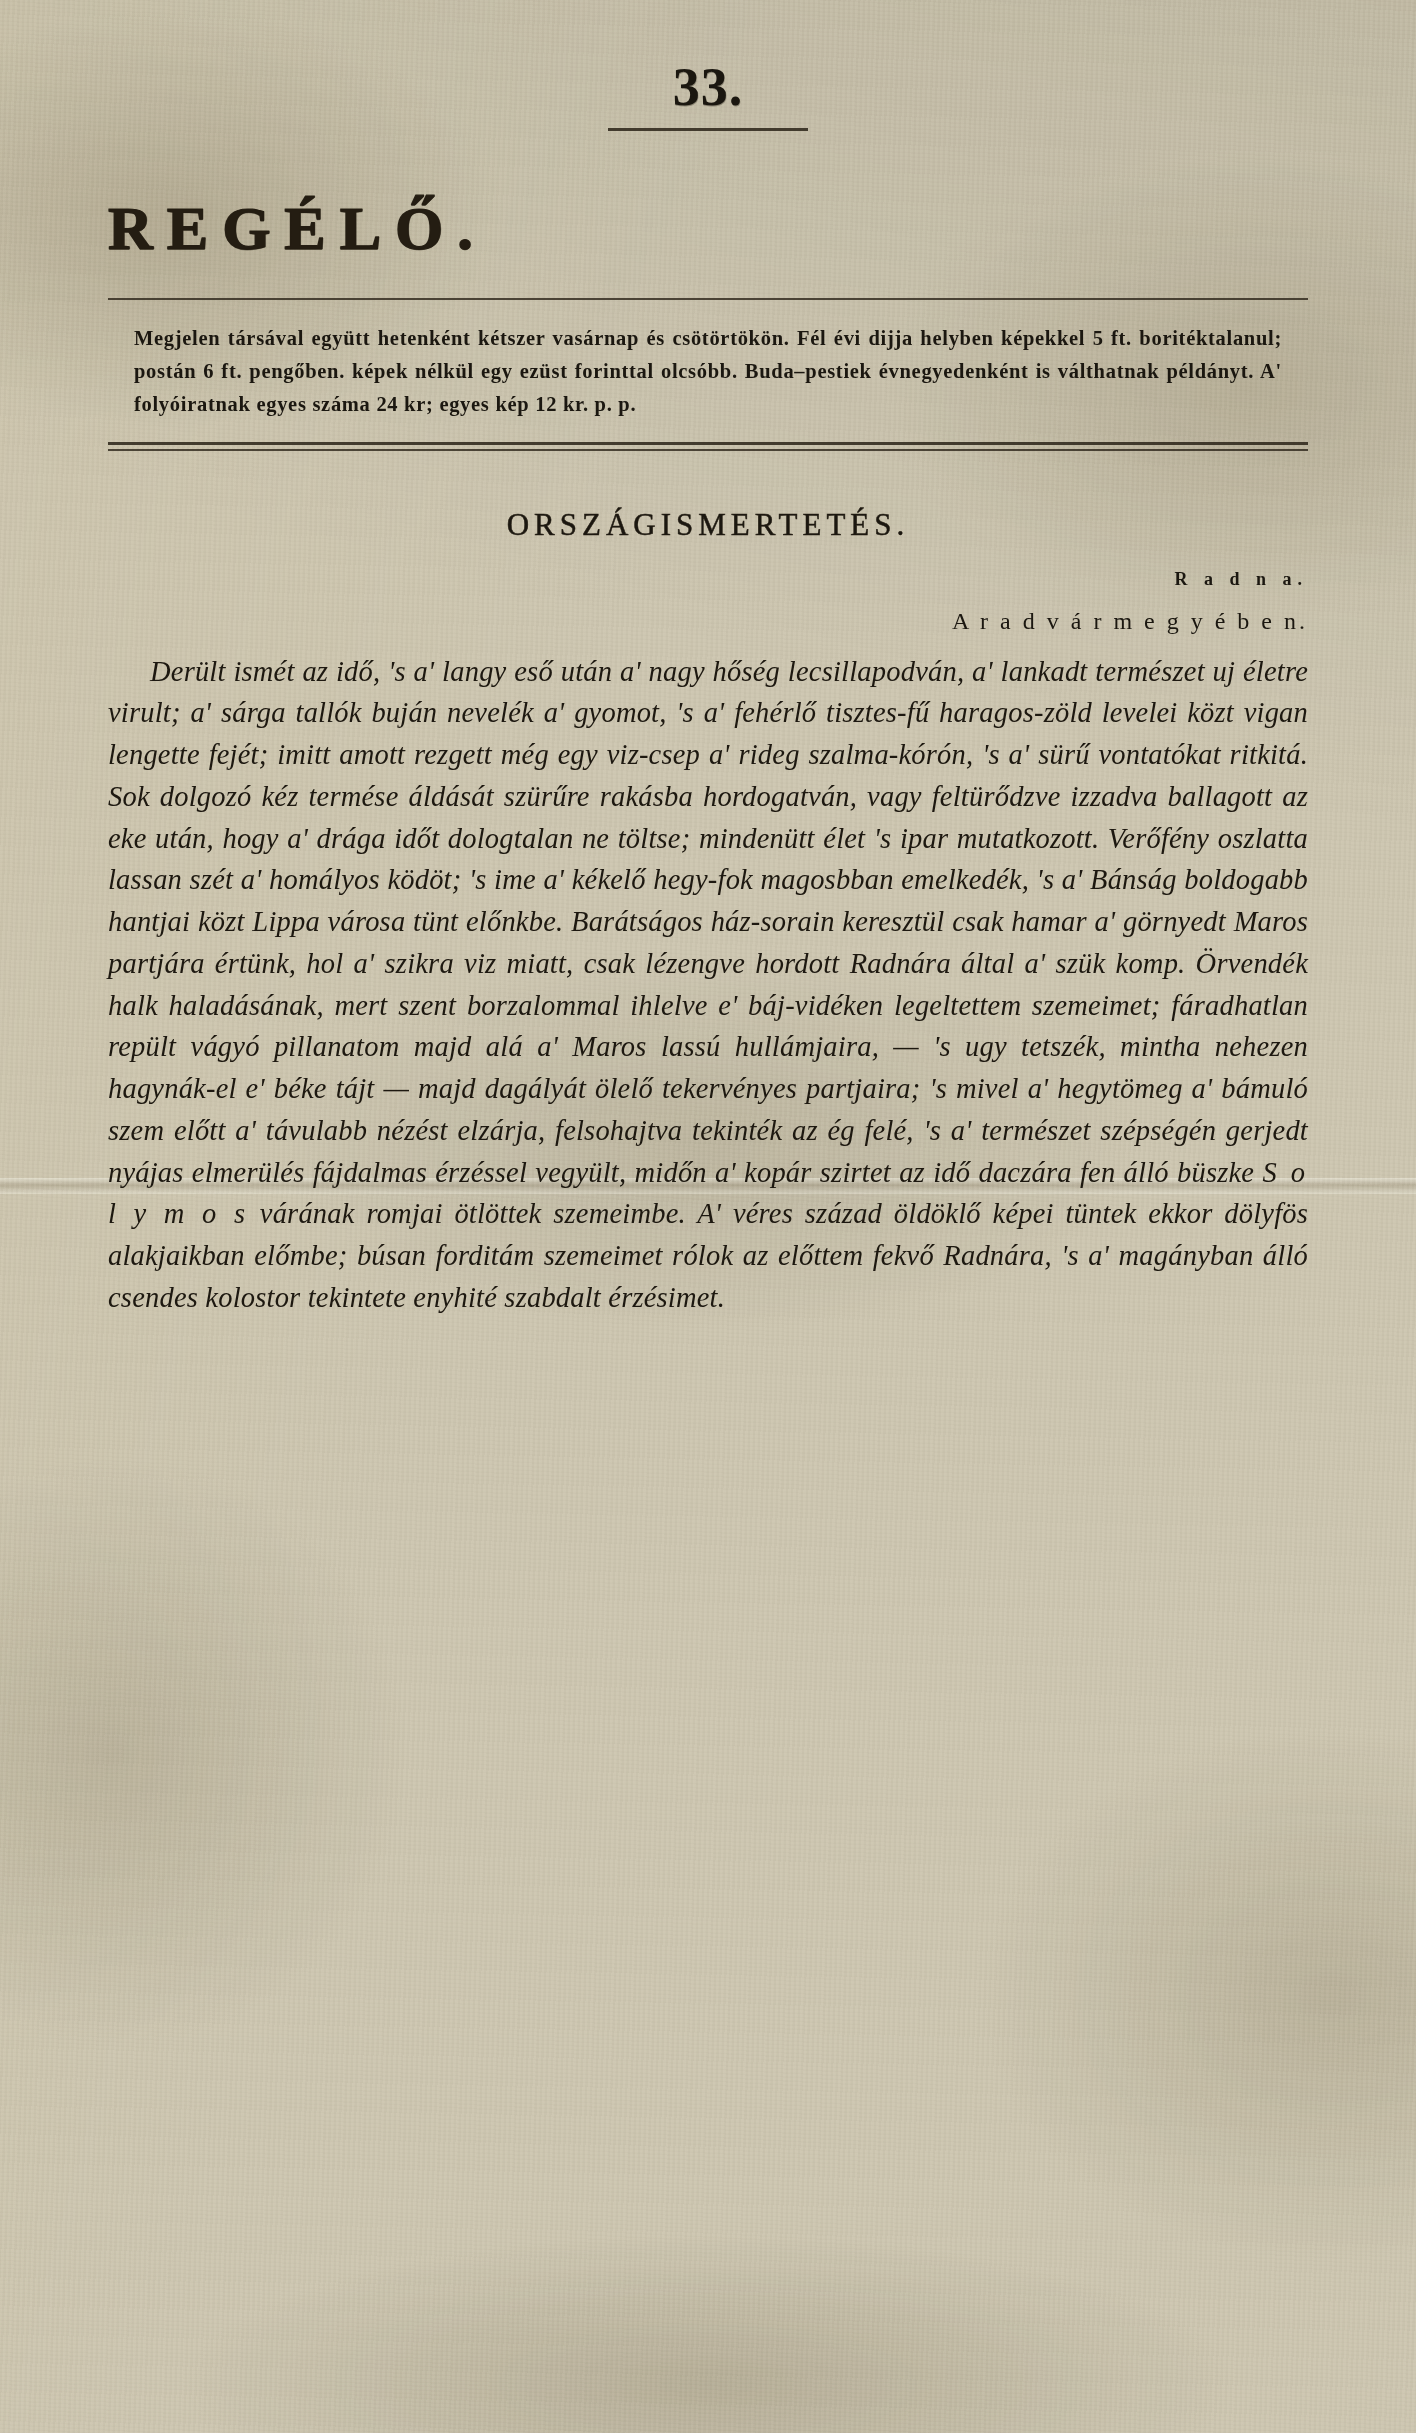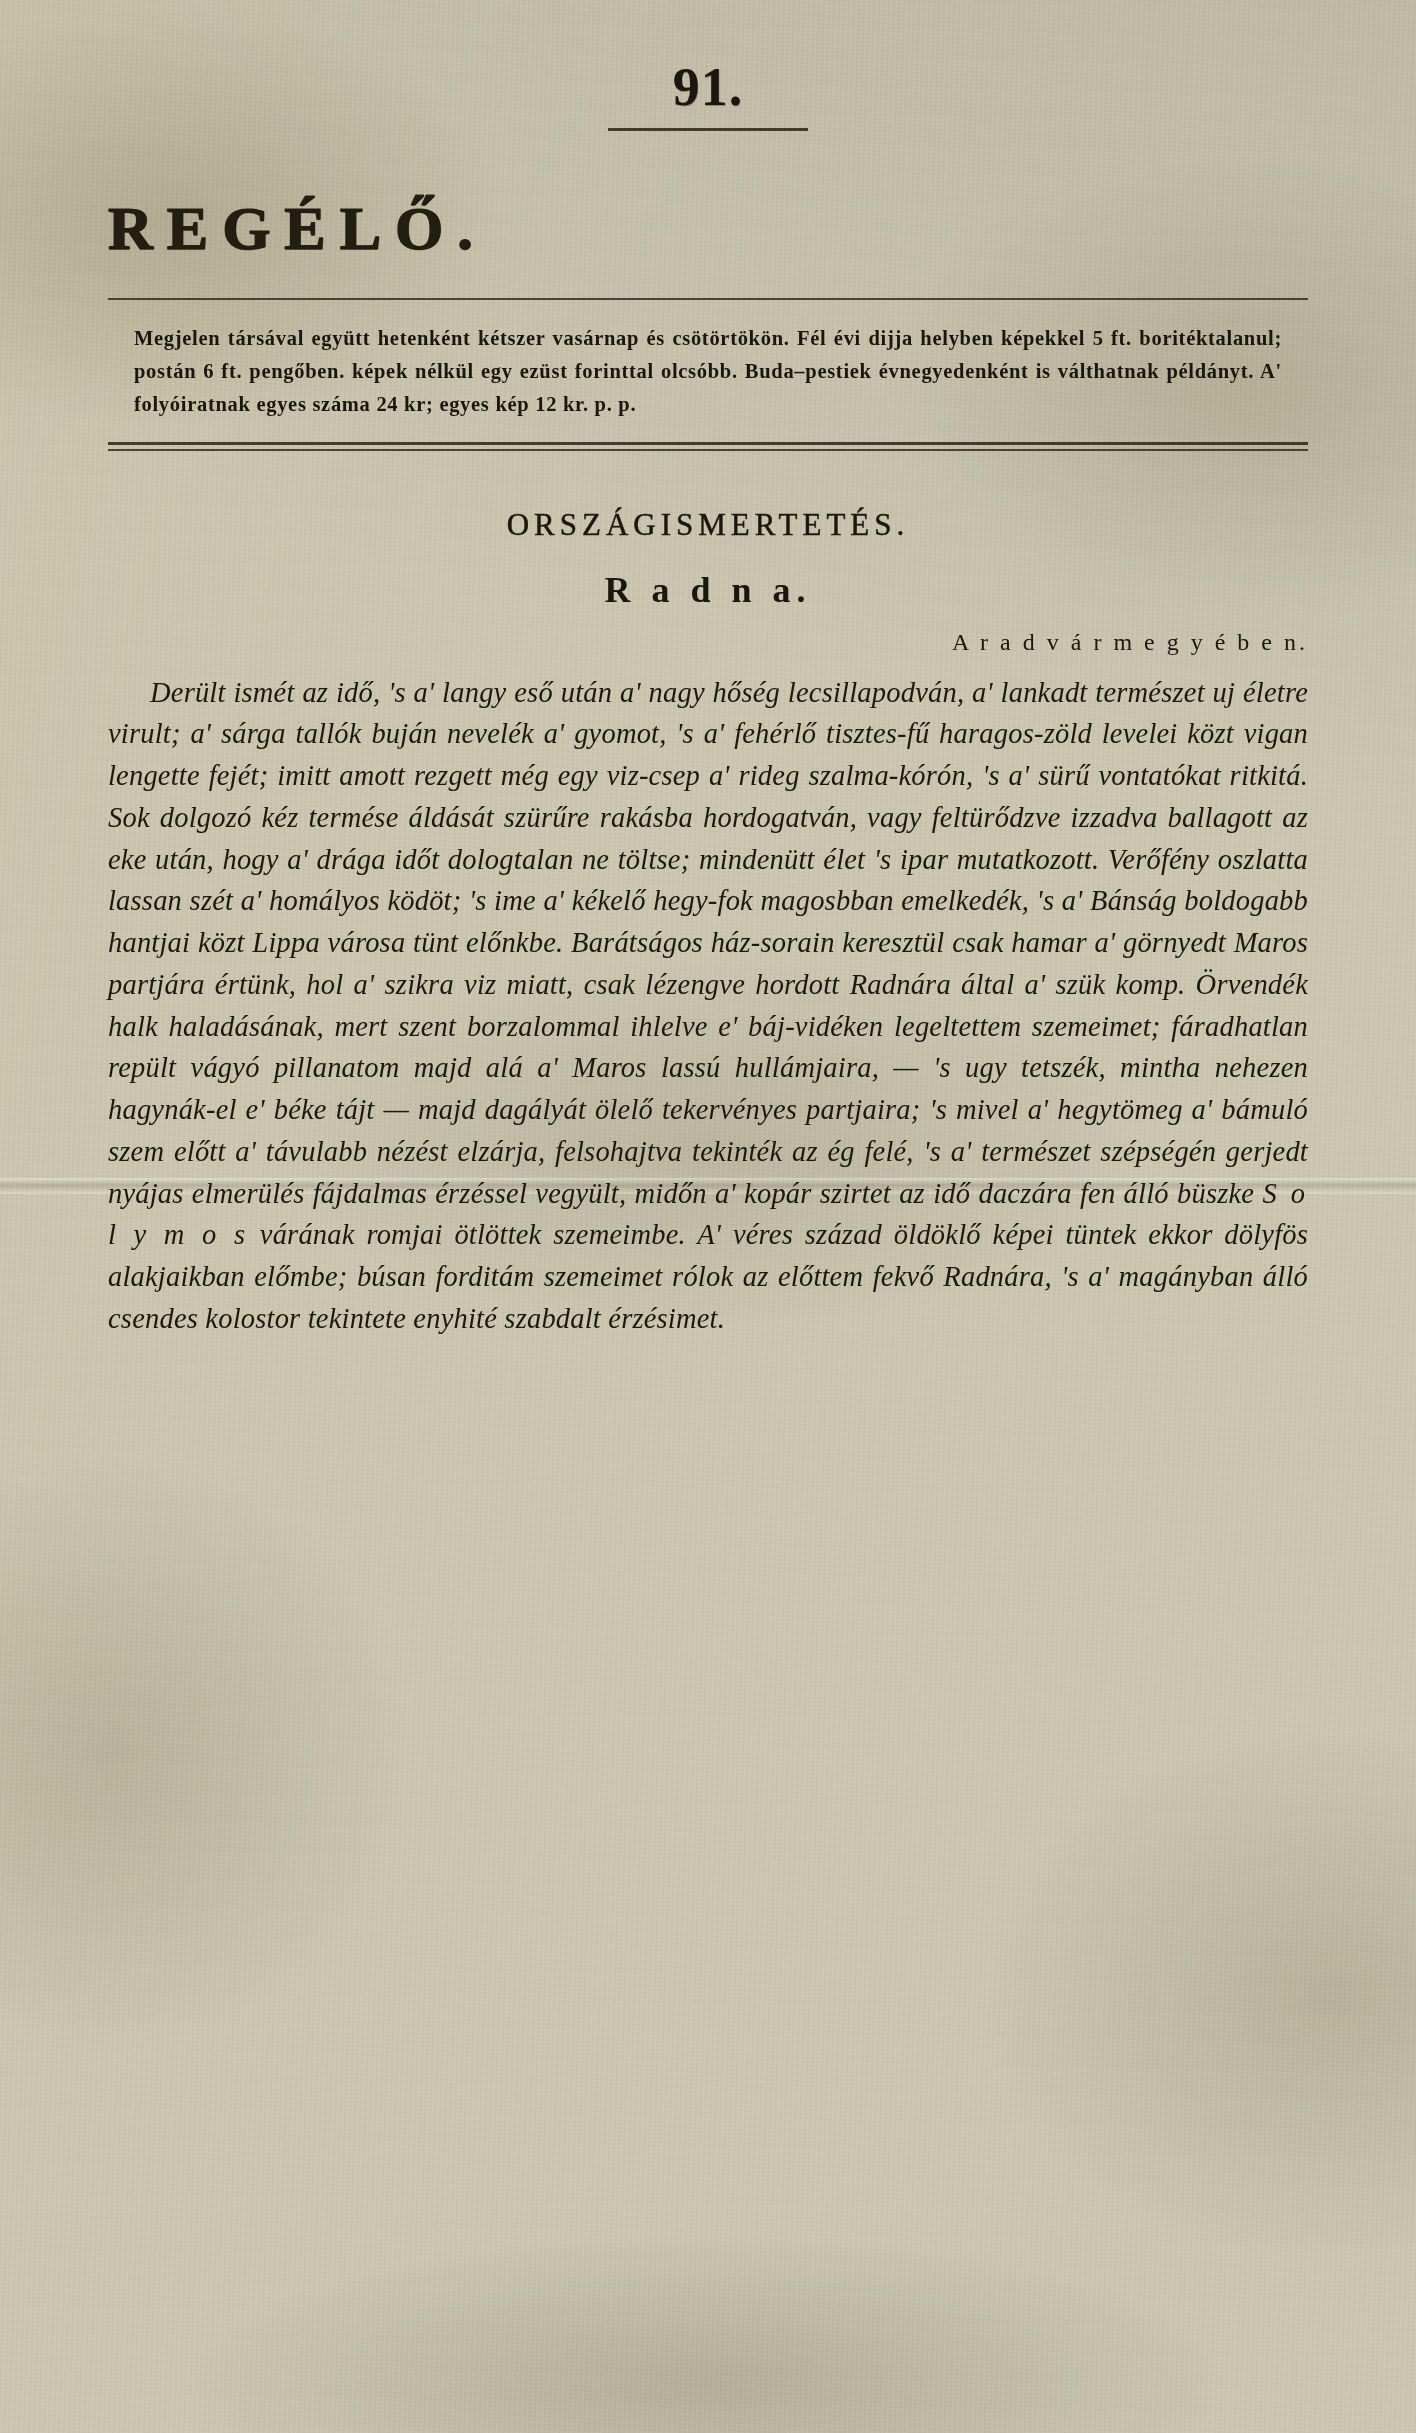--- a/index.html
+++ b/index.html
@@ -137,23 +137,23 @@
   
   .section-head {
     text-align: center;
     margin: 56px 0 0 0;
     font-size: 31px;
     letter-spacing: 5px;
     font-weight: normal;
     -webkit-text-stroke: 0.5px #241d12;
   }
   .article-title {
-    text-align: center;
+    text-align: right;
     margin: 26px 0 0 0;
-    font-size: 36px;
+    font-size: 18px;
     letter-spacing: 6px;
     font-weight: bold;
   }
   .article-sub {
     text-align: right;
     margin: 18px 0 0 0;
     font-size: 24px;
     letter-spacing: 3px;
   }
   .body-text {
@@ -170,21 +170,21 @@
   .spaced { letter-spacing: 3px; }
 </style>
 </head>
 <body>
 
 <div class="page">
   <div class="crease"></div>
 
   <div class="content">
 
-    <div class="issue-number">91.</div>
+    <div class="issue-number">33.</div>
     <div class="issue-rule"></div>
 
     <div class="title">REGÉLŐ.</div>
 
 
     <div class="rule-thin"></div>
 
     <div class="notice">
       <p>Megjelen társával együtt hetenként kétszer vasárnap és csötörtökön. Fél évi dijja helyben képekkel 5 ft. boritéktalanul; postán 6 ft. pengőben. képek nélkül egy ezüst forinttal olcsóbb. Buda–pestiek évnegyedenként is válthatnak példányt. A' folyóiratnak egyes száma 24 kr; egyes kép 12 kr. p. p.</p>
     </div>

